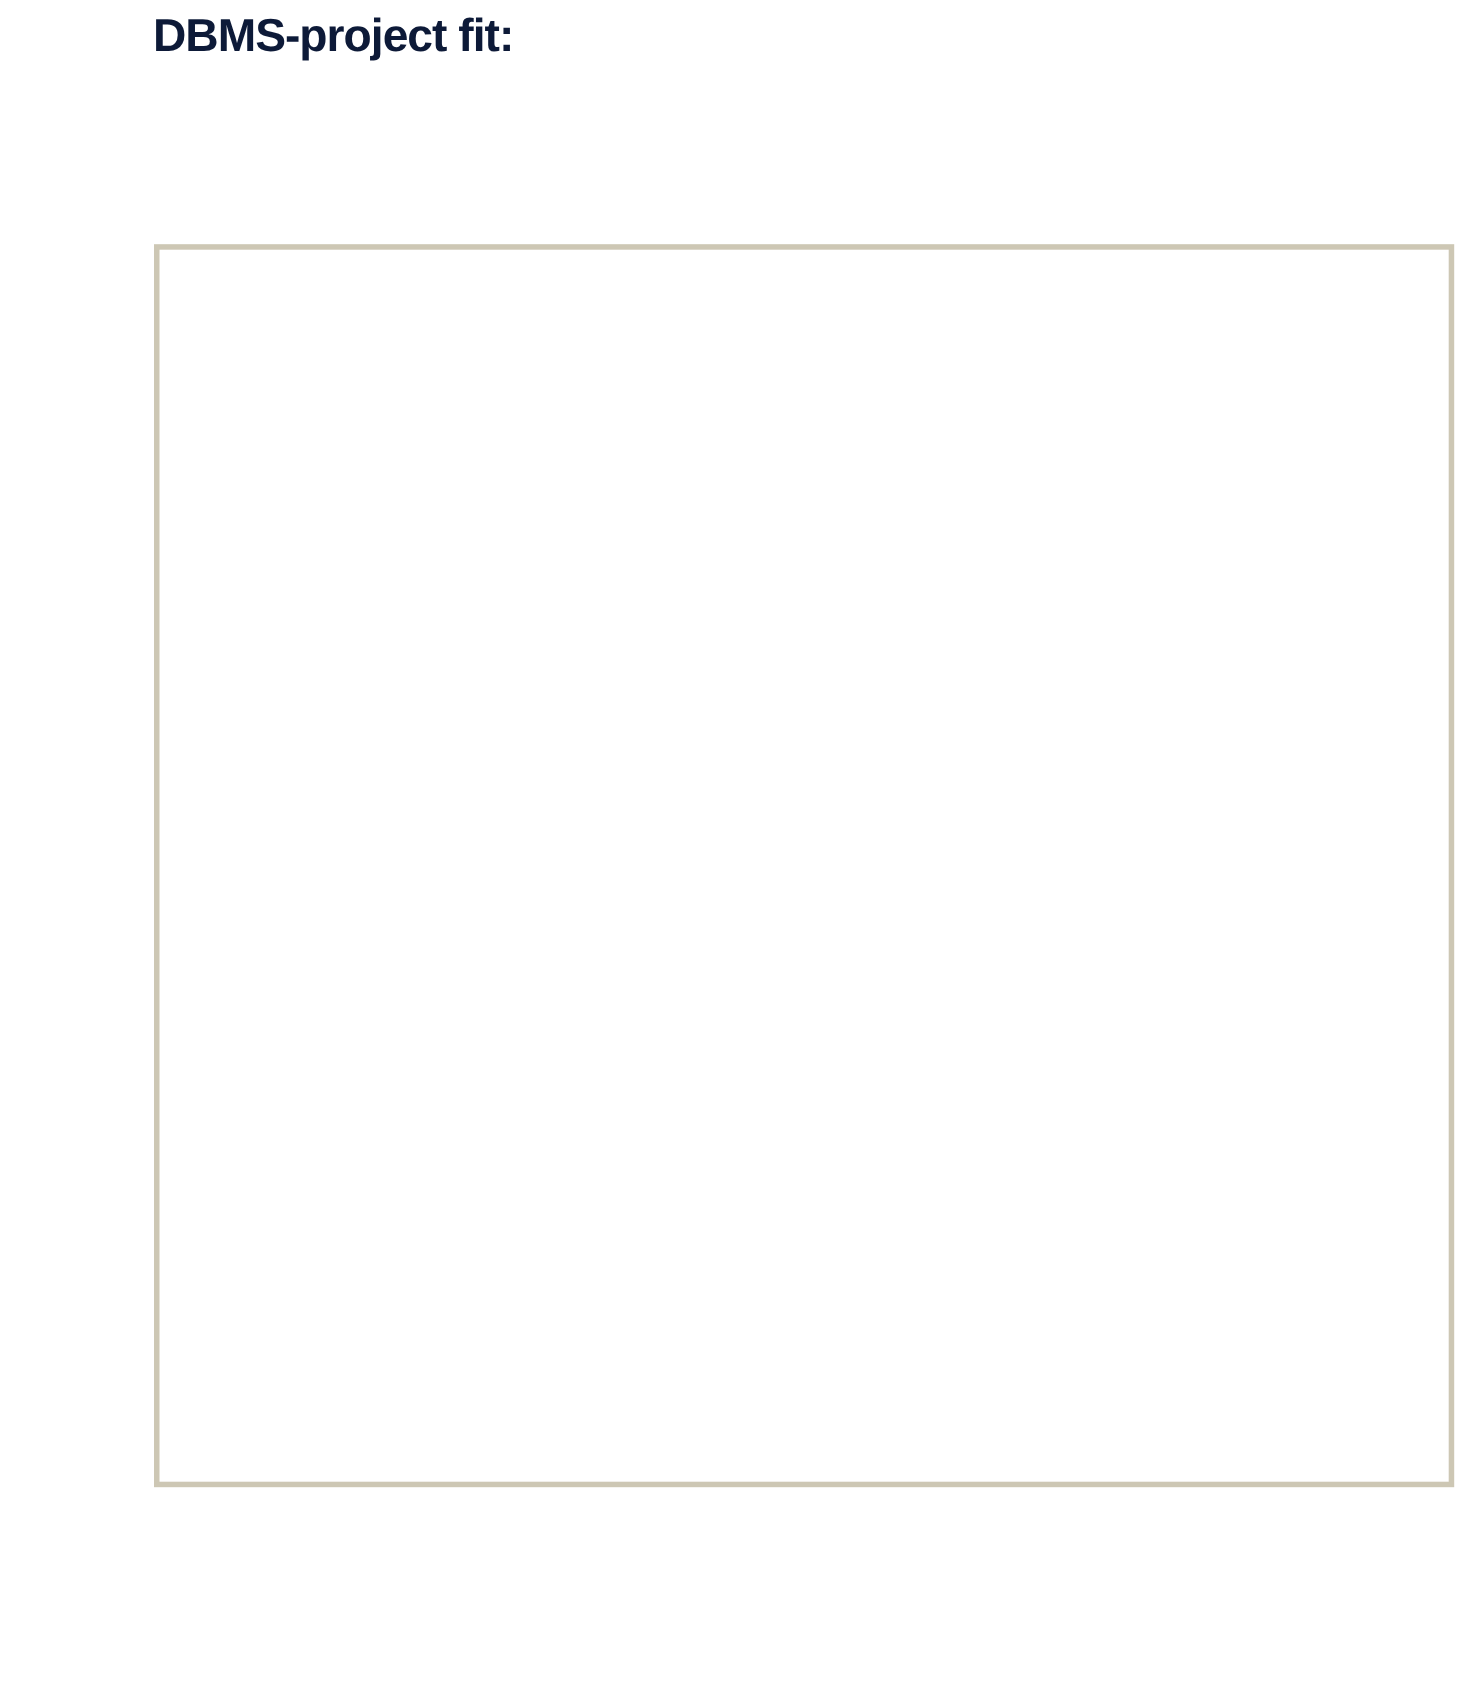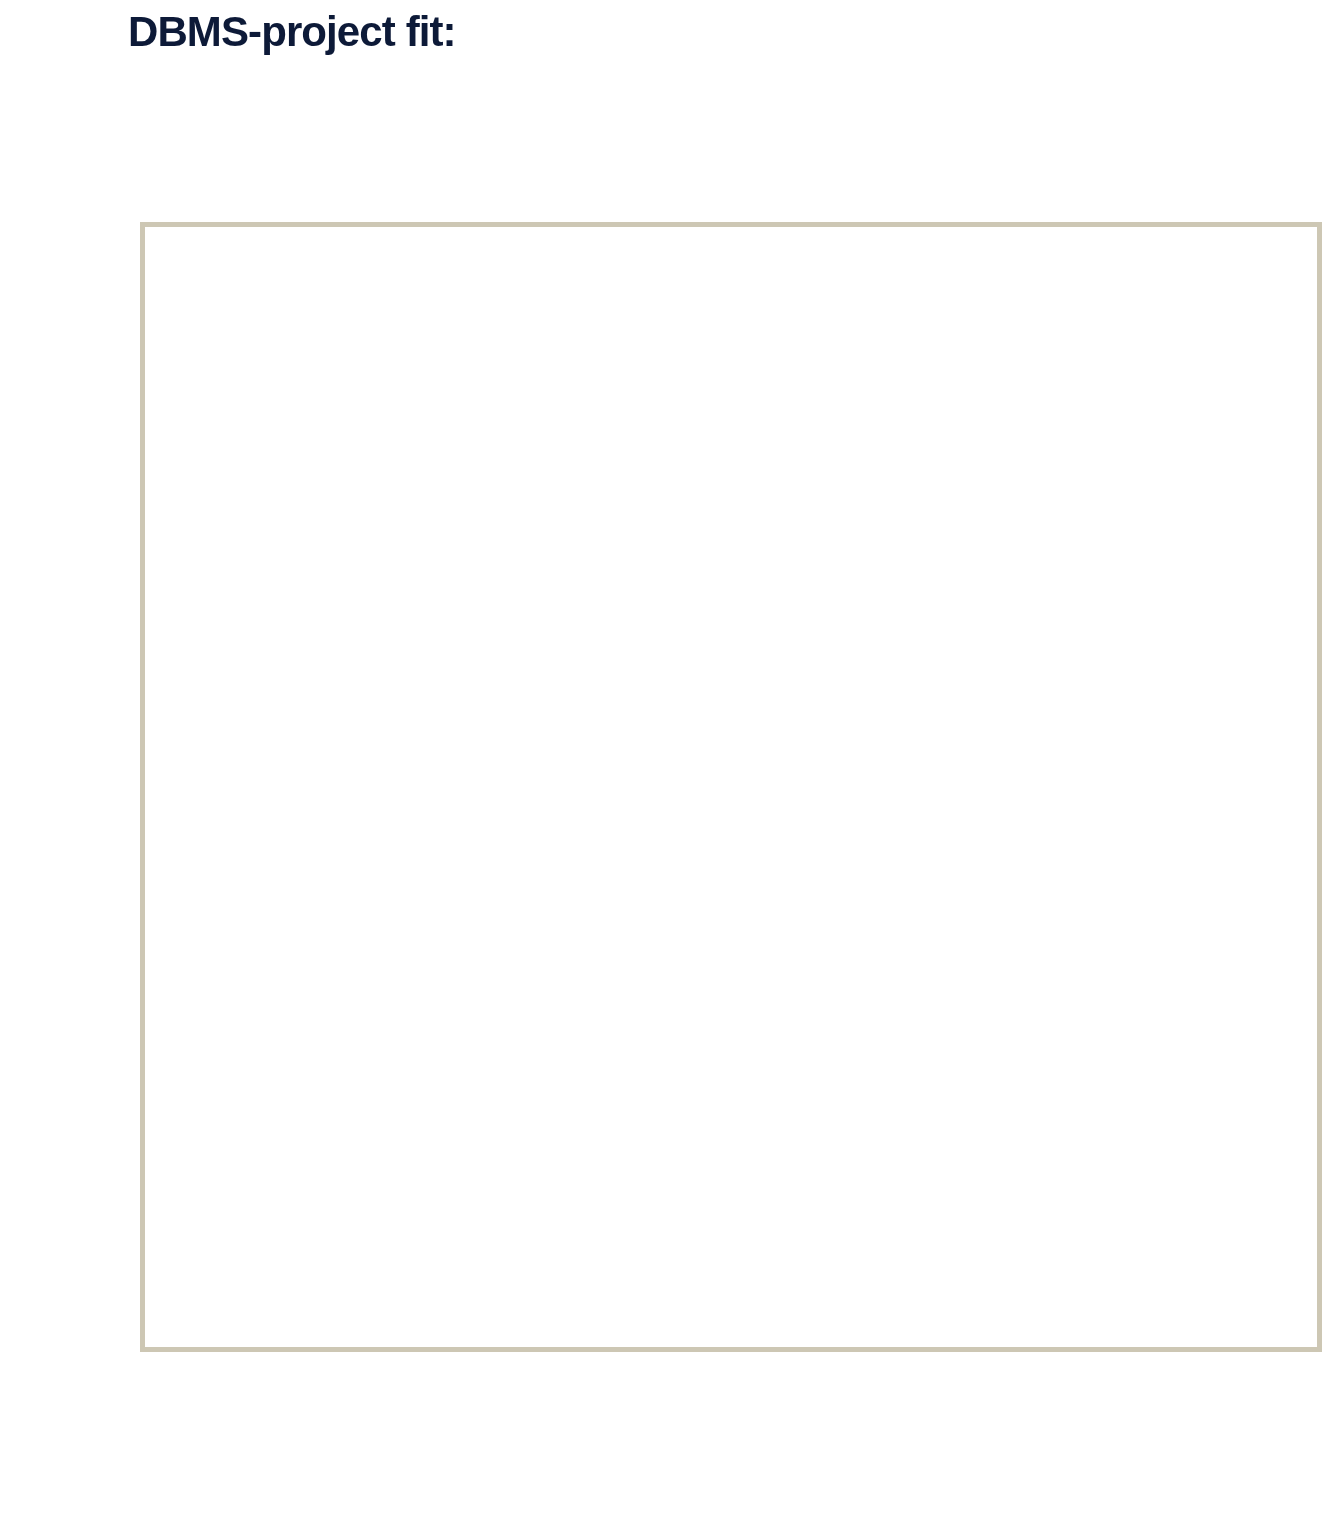--- a/index.html
+++ b/index.html
@@ -1,21 +1,21 @@
 <!DOCTYPE html>
 <html><head>
 <meta charset="utf-8">
 <style>
   html,body{margin:0;padding:0;background:#ffffff;}
   body{width:1325px;height:1529px;position:relative;overflow:hidden;
        font-family:"Liberation Sans",sans-serif;color:#0d1a38;}
   .abs{position:absolute;}
 
   
-  #title{left:128px;top:8px;font-size:42px;font-weight:bold;letter-spacing:-0.9px;}
+  #title{left:139px;top:8px;font-size:42px;font-weight:bold;letter-spacing:-0.9px;}
 
   
   #legend{left:139px;top:88px;height:56px;}
 
   
   #plot{left:140px;top:222px;width:1182px;height:1130px;
         box-sizing:border-box;border:5px solid #cdc7b4;}
   #plotinner{position:absolute;inset:0;overflow:hidden;}
   #grad{position:absolute;inset:0;}
   .divv{position:absolute;background:#cdc7b4;}

